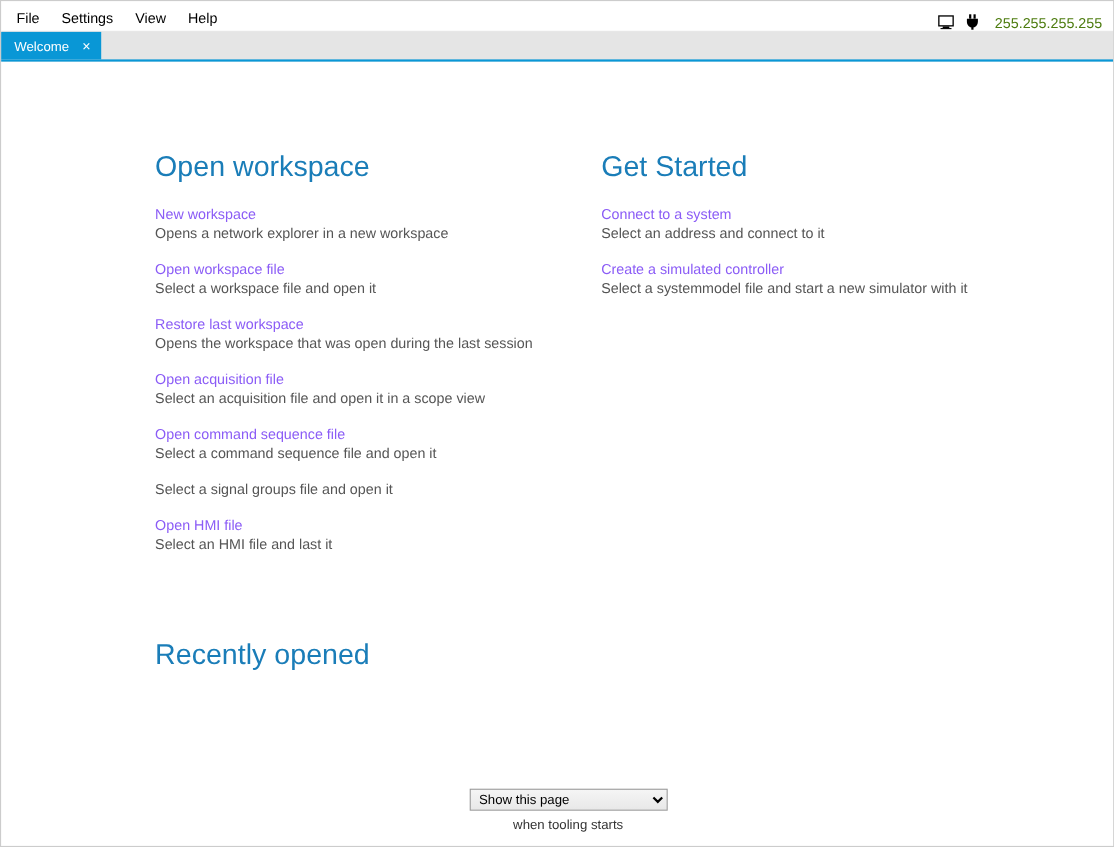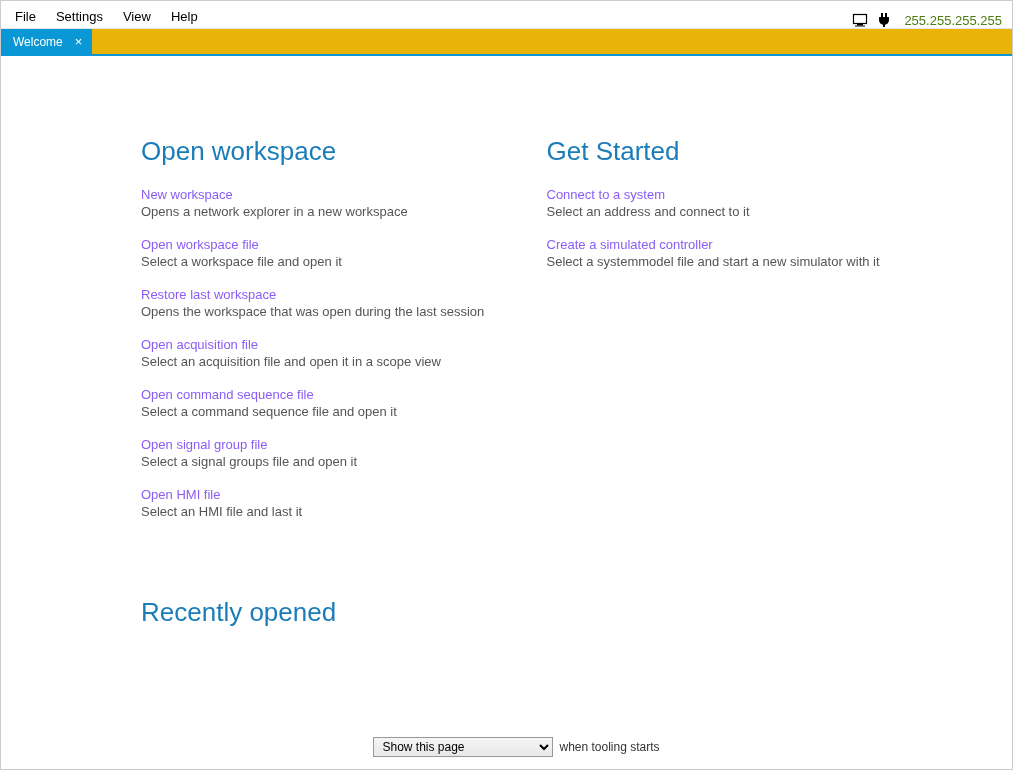--- a/index.html
+++ b/index.html
@@ -38,21 +38,21 @@
       font-size: 13px;
       color: #4d7c0f;
       margin-left: 4px;
     }
     
     .tabstrip {
       display: flex;
       align-items: stretch;
       height: 27px;
       border-bottom: 2px solid #0997d6;
-      background: #eab308;
+      background: #e5e5e5;
     }
     .tab {
       display: flex;
       align-items: center;
       background: #0997d6;
       color: #fff;
       padding: 0 8px 0 12px;
       font-size: 12px;
       gap: 10px;
       cursor: pointer;
@@ -103,20 +103,21 @@
     }
     
     .footer {
       display: flex;
       align-items: center;
       justify-content: center;
       padding: 8px 0 12px 0;
       gap: 6px;
       font-size: 12px;
       color: #333;
+      flex-direction: column;
     }
     .footer select {
       width: 180px;
       font-size: 12px;
       border: 1px solid #999;
       background: linear-gradient(#f5f5f5,#e8e8e8);
       height: 20px;
       padding: 0 4px;
     }
     svg.icon { width: 16px; height: 16px; display: block; }
@@ -176,21 +177,20 @@
       </div>
       <div class="action">
         <div class="title">Open acquisition file</div>
         <div class="desc">Select an acquisition file and open it in a scope view</div>
       </div>
       <div class="action">
         <div class="title">Open command sequence file</div>
         <div class="desc">Select a command sequence file and open it</div>
       </div>
       <div class="action">
-        <div class="title">Open signal group file</div>
         <div class="desc">Select a signal groups file and open it</div>
       </div>
       <div class="action">
         <div class="title">Open HMI file</div>
         <div class="desc">Select an HMI file and last it</div>
       </div>
     </div>
 
     <div class="col">
       <h1>Get Started</h1>

